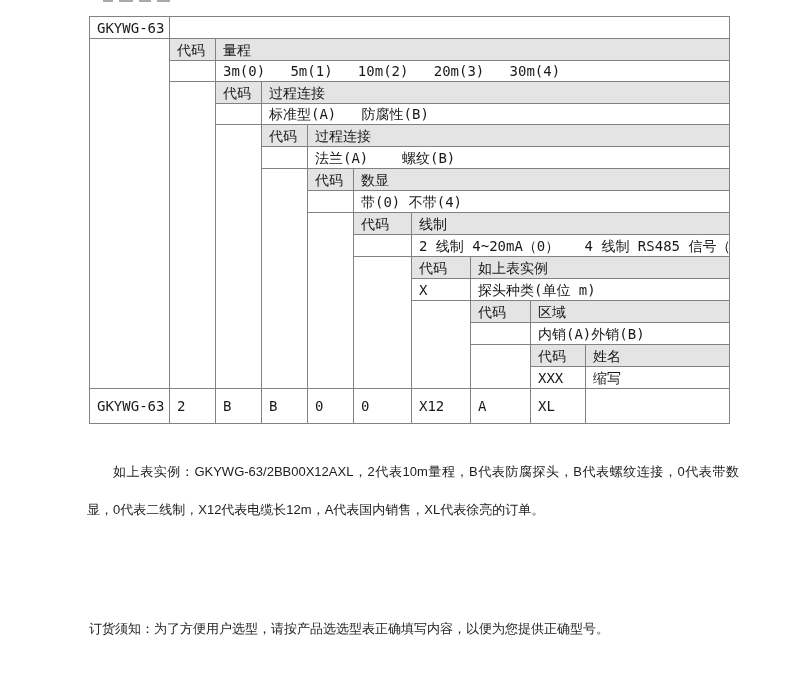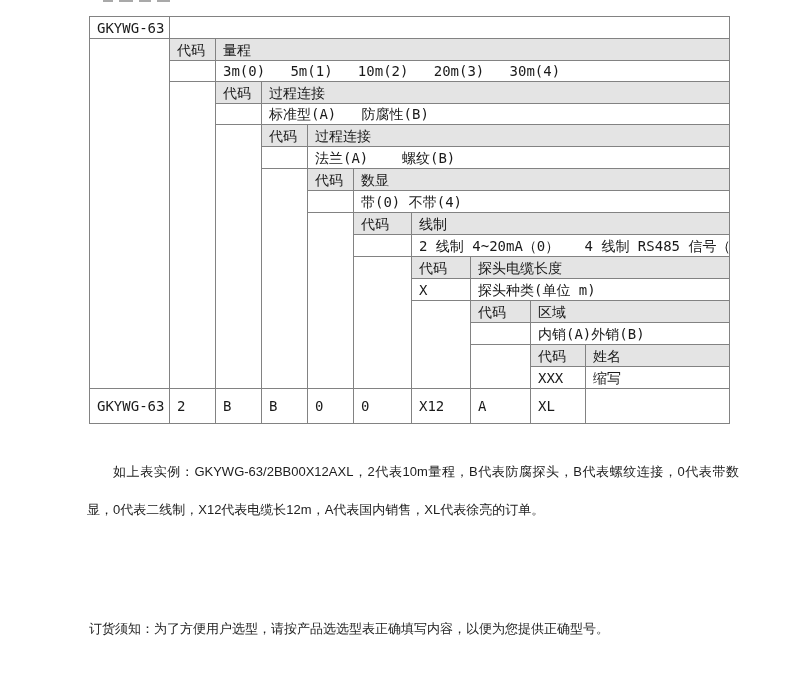--- a/index.html
+++ b/index.html
@@ -107,21 +107,21 @@
         <td class="shaded">代码</td>
         <td colspan="4" class="shaded">线制</td>
       </tr>
       <tr style="height: 22px;">
         <td></td>
         <td colspan="4">2 线制 4~20mA（0）   4 线制 RS485 信号（1）</td>
       </tr>
       <tr style="height: 22px;">
         <td rowspan="6"></td>
         <td class="shaded">代码</td>
-        <td colspan="3" class="shaded">探头电缆长度</td>
+        <td colspan="3" class="shaded">如上表实例</td>
       </tr>
       <tr style="height: 22px;">
         <td>X</td>
         <td colspan="3">探头种类(单位 m)</td>
       </tr>
       <tr style="height: 22px;">
         <td rowspan="4"></td>
         <td class="shaded">代码</td>
         <td colspan="2" class="shaded">区域</td>
       </tr>

